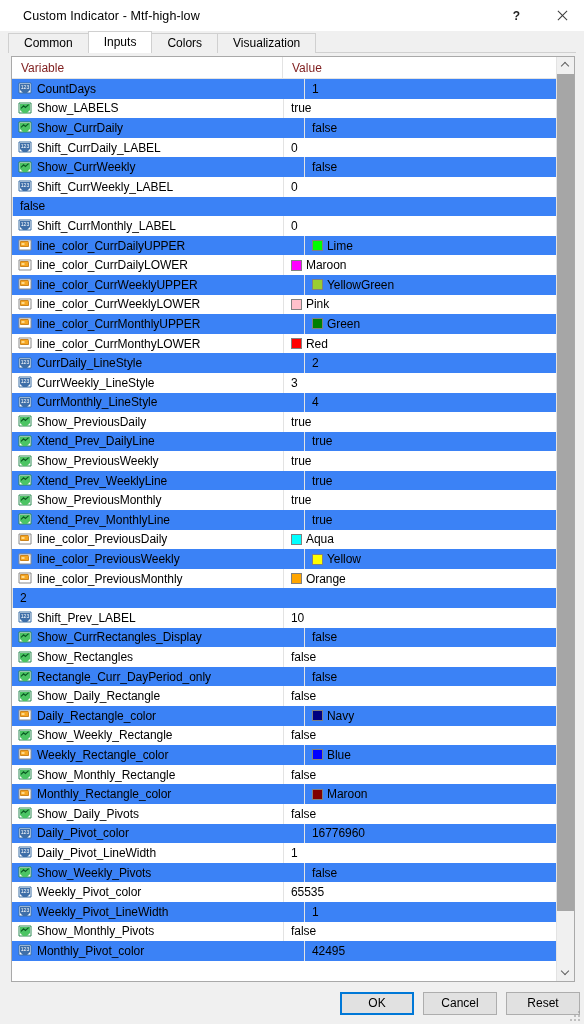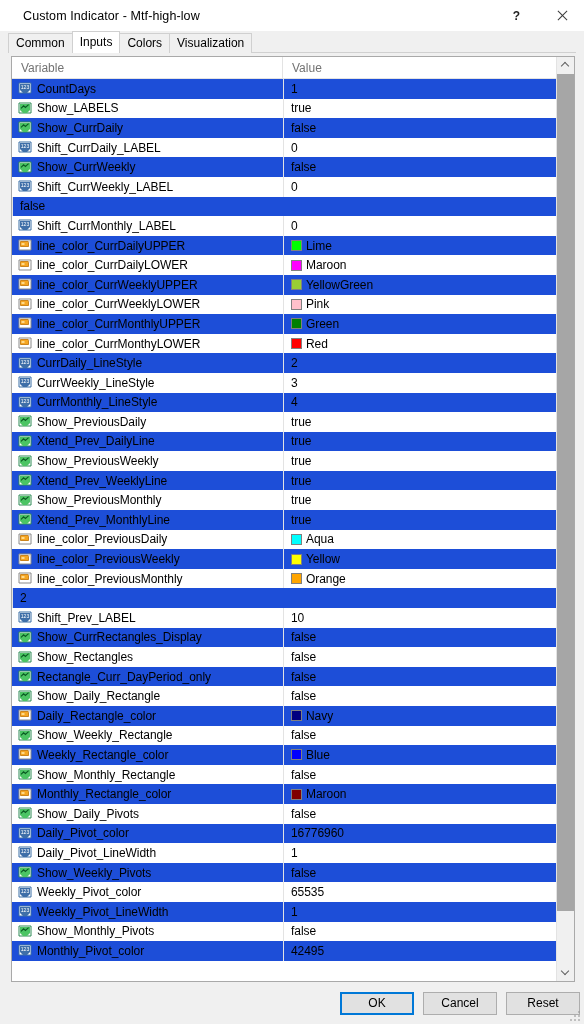--- a/index.html
+++ b/index.html
@@ -85,21 +85,21 @@
   .tabstrip::after {
     content: "";
     position: absolute;
     left: 8px; right: 8px; bottom: 0;
     height: 1px;
     background: #d0d0d0;
   }
   .tab {
     height: 19px;
     line-height: 19px;
-    padding: 0 7px;
+    padding: 0 15px;
     font-size: 12px;
     color: #000000;
     background: #f0f0f0;
     border: 1px solid #d0d0d0;
     border-bottom: none;
     margin-right: -1px;
     position: relative;
     z-index: 1;
     cursor: default;
     white-space: nowrap;
@@ -139,42 +139,42 @@
 
   .header-row {
     height: 21px;
     display: flex;
     background: #ffffff;
     border-bottom: 1px solid #e3e3e3;
     flex: 0 0 auto;
   }
   .hdr-cell {
     font-size: 12px;
-    color: #737373;
+    color: #7f1d1d;
     display: flex;
     align-items: center;
     padding-left: 9px;
     box-sizing: border-box;
     cursor: default;
   }
   .hdr-var { width: 271px; border-right: 1px solid #e3e3e3; }
   .hdr-val { flex: 1 1 auto; }
 
   .rows {
     flex: 1 1 auto;
     overflow: hidden;
   }
   .row {
     height: 19.6px;
     display: flex;
     align-items: center;
     box-sizing: border-box;
     cursor: default;
   }
-  .row.alt { background: #1d4ed8; }
+  .row.alt { background: #3b82f6; gap: 21px; }
   .row.plain { background: #ffffff; }
 
   .cell-var {
     width: 271px;
     display: flex;
     align-items: center;
     padding-left: 6px;
     box-sizing: border-box;
     overflow: hidden;
     white-space: nowrap;

